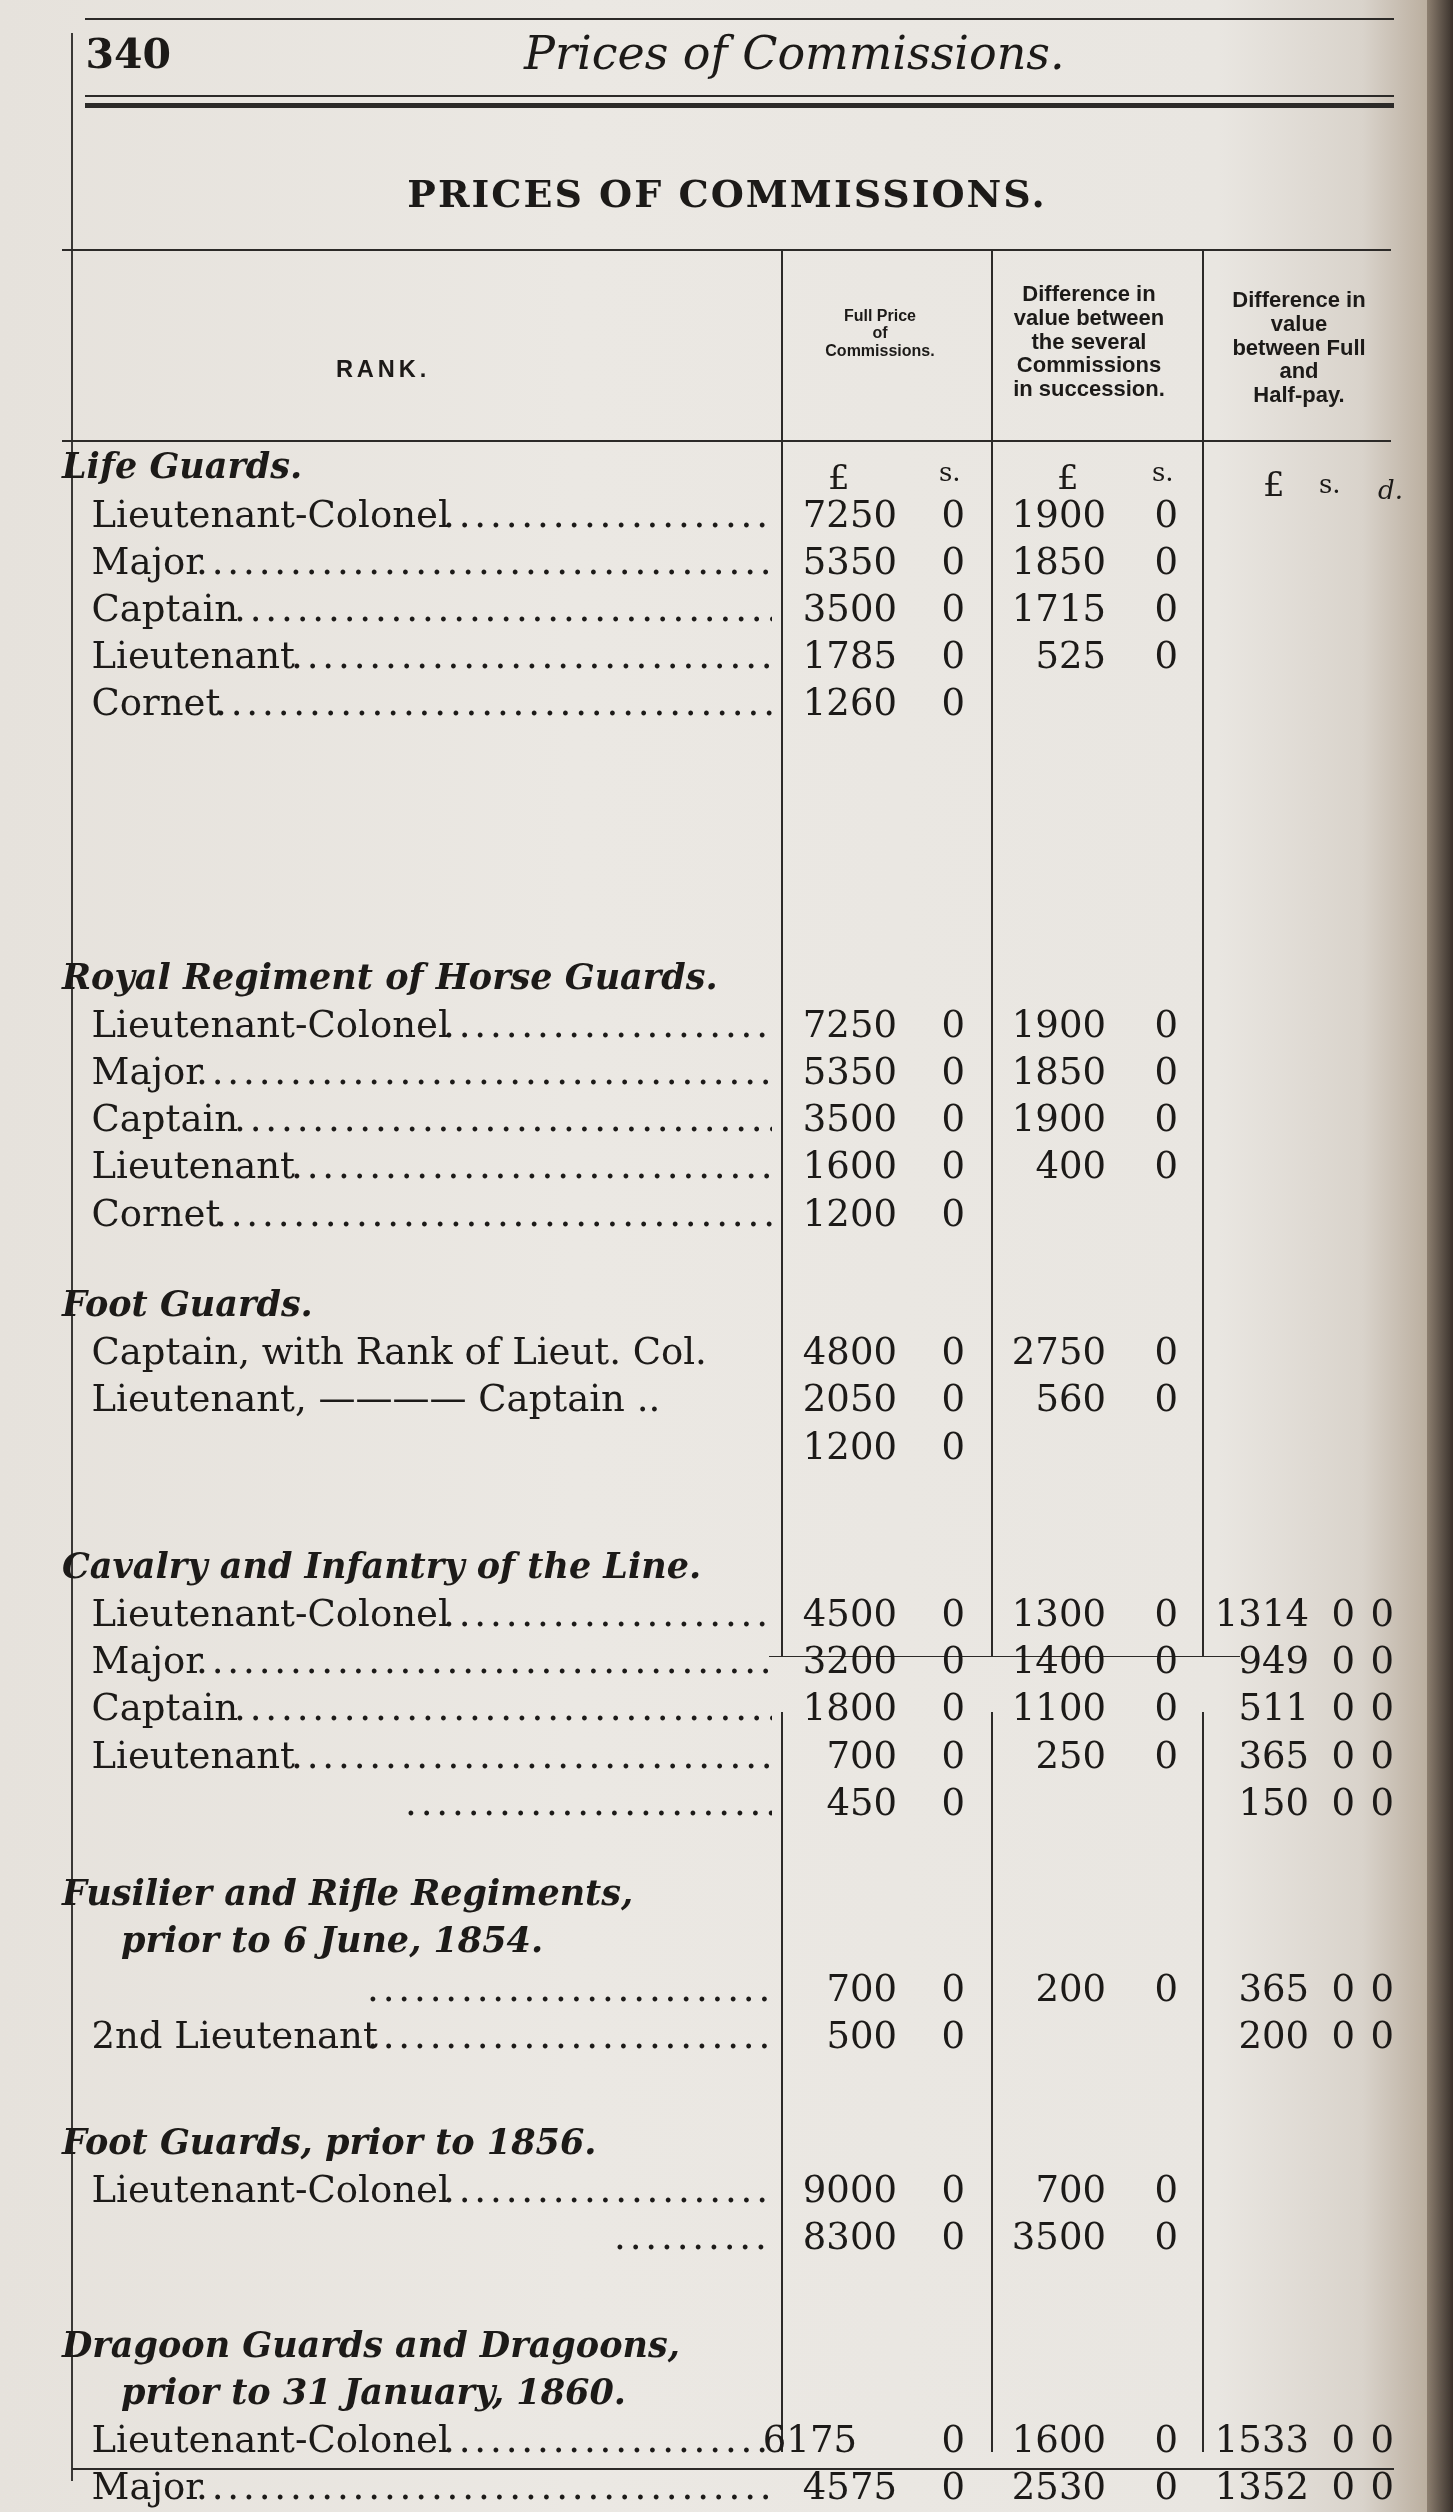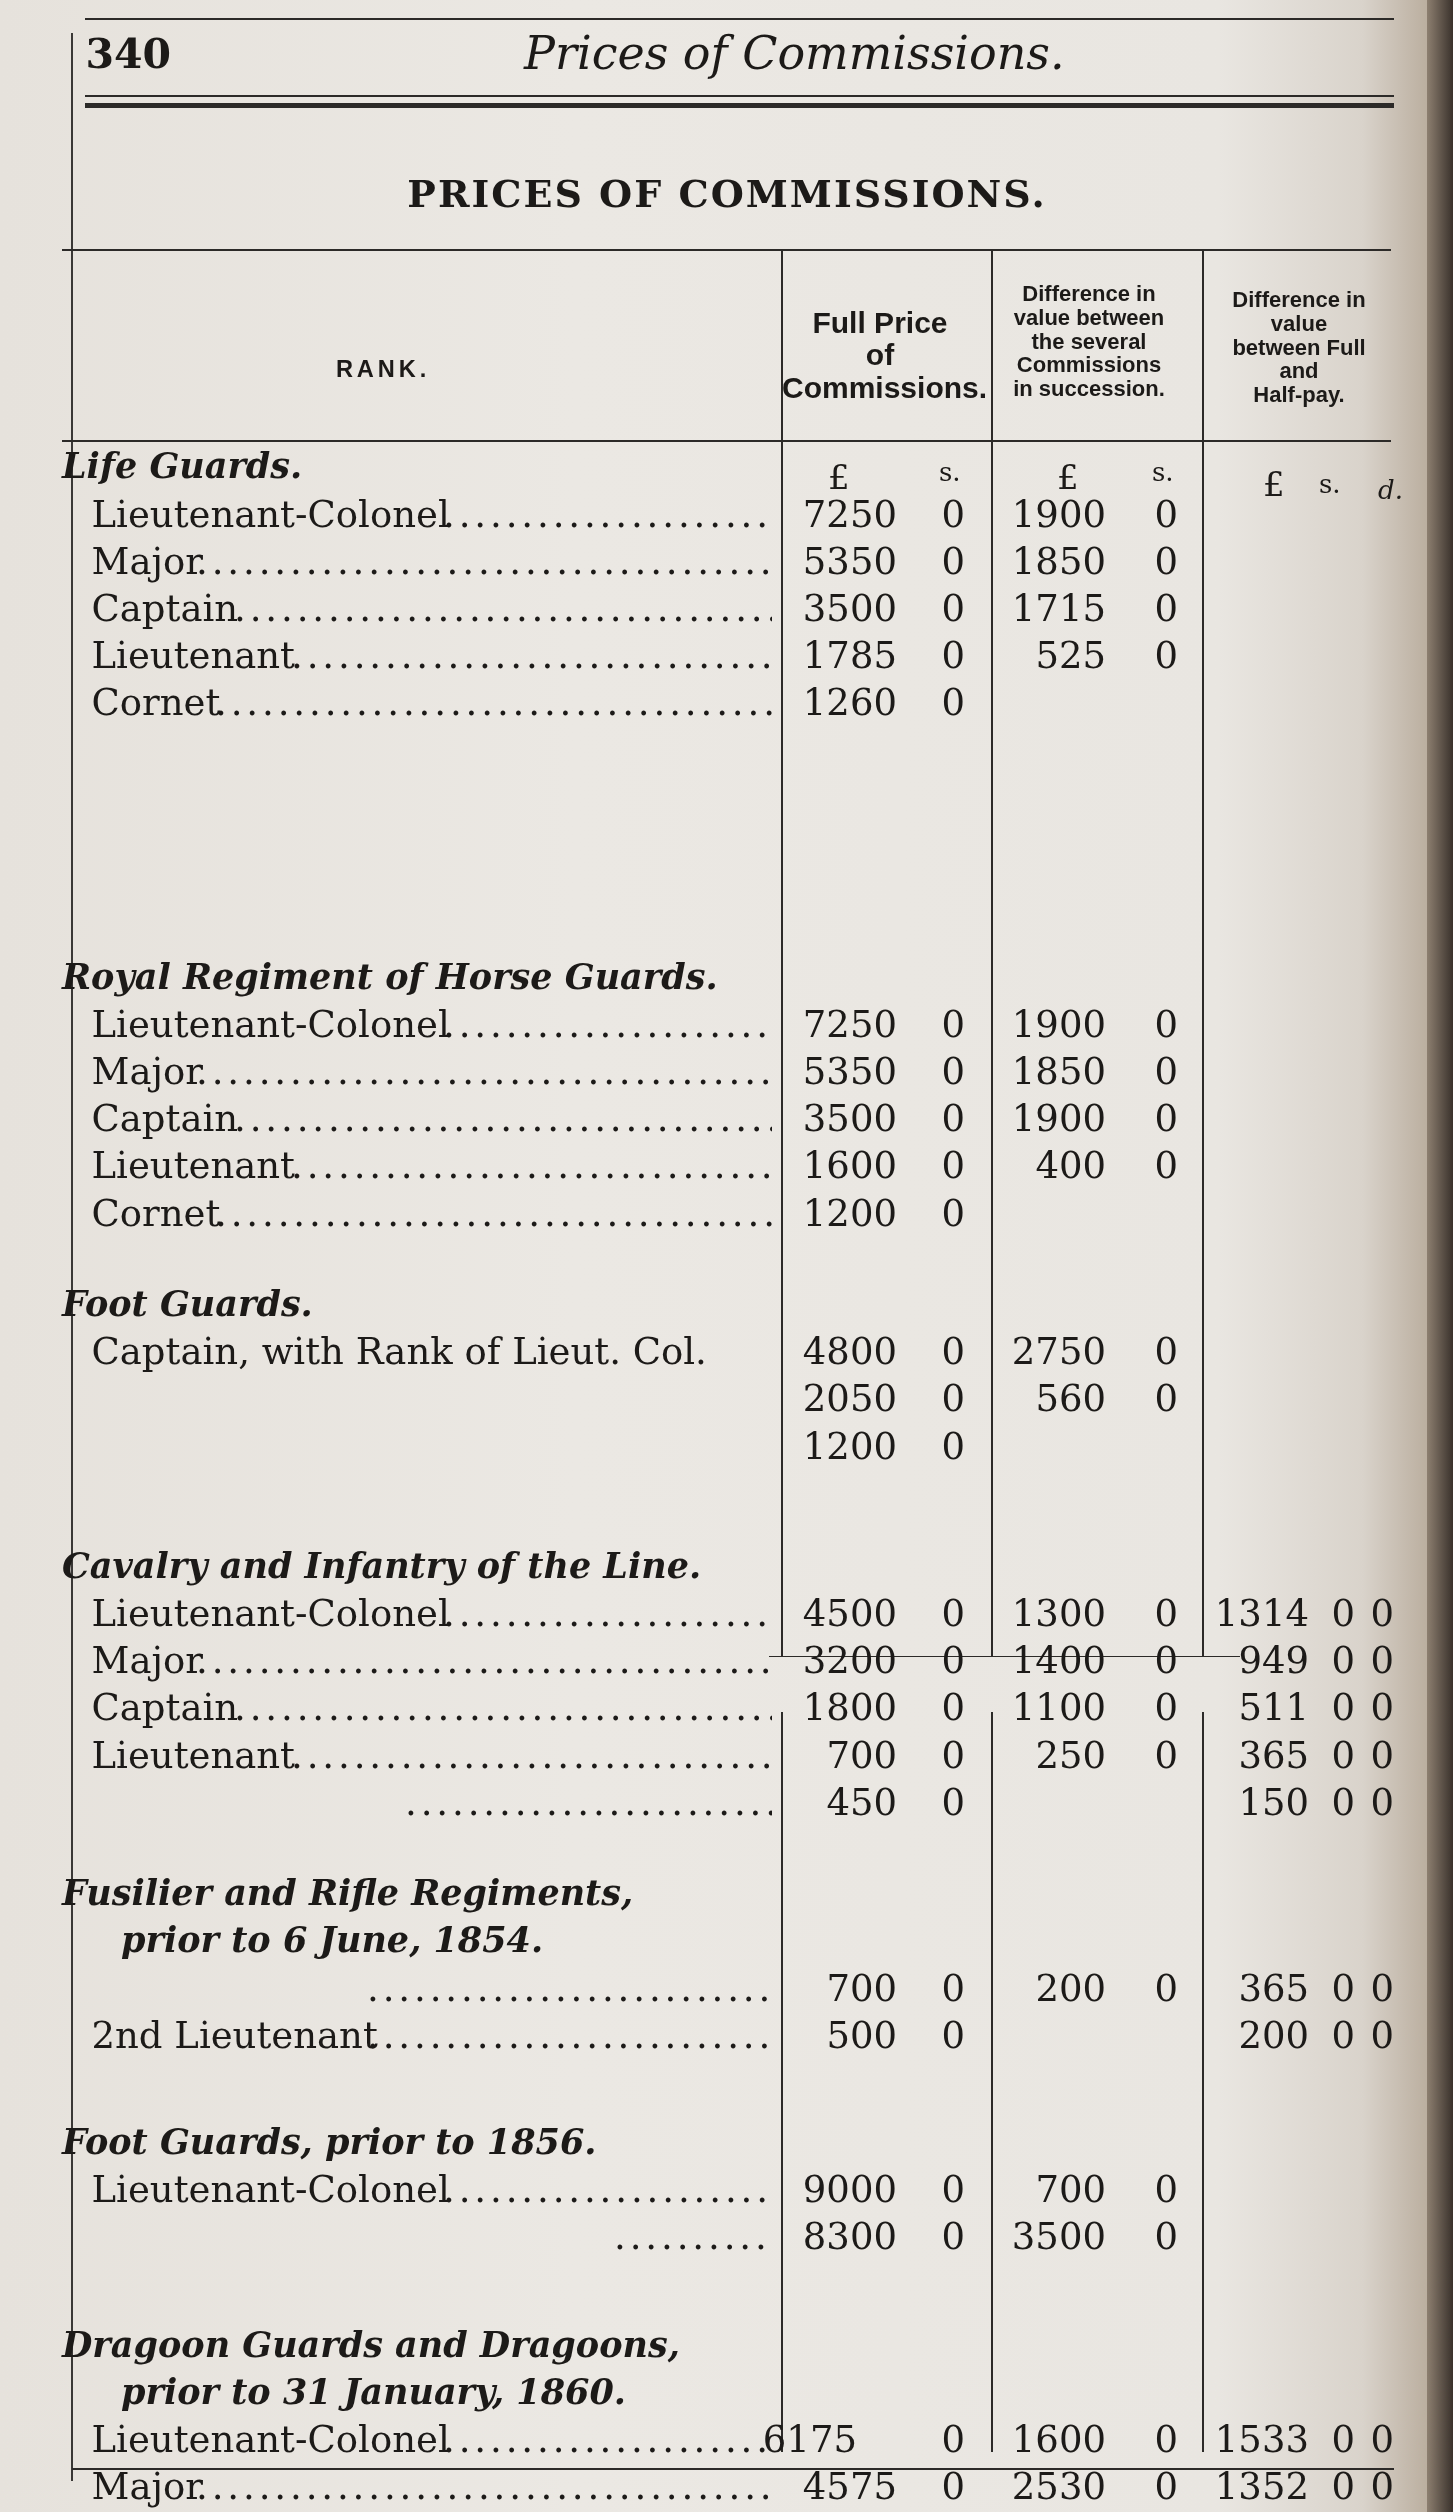--- a/index.html
+++ b/index.html
@@ -53,21 +53,21 @@
   <div class="rule" style="left:85px; top:103px; width:1309px; height:5.2px;"></div>
 
   <div class="title">PRICES OF COMMISSIONS.</div>
 
   <div class="table" id="table">
 
     <div class="rule" style="left:0; top:0; width:1329px; height:2px;"></div>
     <div class="rule" style="left:0; top:191px; width:1329px; height:2px;"></div>
 
     <div class="hdr" style="left:223px; top:108px; width:196px; font-size:23.6px; letter-spacing:3.9px;">RANK.</div>
-    <div class="hdr" id="h-full" style="left:720px; top:58px; width:196px; font-size:30px;">
+    <div class="hdr" id="h-full" style="left:720px; top:58px; width:196px; font-size:16px;">
         <div>Full Price</div>
         <div>of</div>
         <div>Commissions.</div>
       </div>
     <div class="hdr" id="h-diff" style="left:929px; top:33px; width:196px; font-size:22px;">
         <div>Difference in</div>
         <div>value between</div>
         <div>the several</div>
         <div>Commissions</div>
         <div>in succession.</div>
@@ -215,20 +215,21 @@
           <span class="num" style="left:720px; width:115px;">4800</span>
           <span class="num" style="left:851px; width:52px;">0</span>
           <span class="num" style="left:933px; width:111px;">2750</span>
           <span class="num" style="left:1064px; width:52px;">0</span>
           <span class="num" style="left:1142px; width:105px;"></span>
           <span class="num" style="left:1247px; width:46px;"></span>
           <span class="num" style="left:1293px; width:39px;"></span>
           <span class="dots" style="left:761px; width:0px; text-align:right;">................................................................................</span>
         </div>
         <div class="row" style="left: 0px; top: 1128px; width: 1342px;">
+          <span class="rank" style="left:29.5px; width:681px;">Lieutenant, ———— Captain ..</span>
           <span class="num" style="left:720px; width:115px;">2050</span>
           <span class="num" style="left:851px; width:52px;">0</span>
           <span class="num" style="left:933px; width:111px;">560</span>
           <span class="num" style="left:1064px; width:52px;">0</span>
           <span class="num" style="left:1142px; width:105px;"></span>
           <span class="num" style="left:1247px; width:46px;"></span>
           <span class="num" style="left:1293px; width:39px;"></span>
           <span class="dots" style="left:552px; width:158px; text-align:right;"></span>
         </div>
         <div class="row" style="left: 0px; top: 1176px; width: 1342px;">

